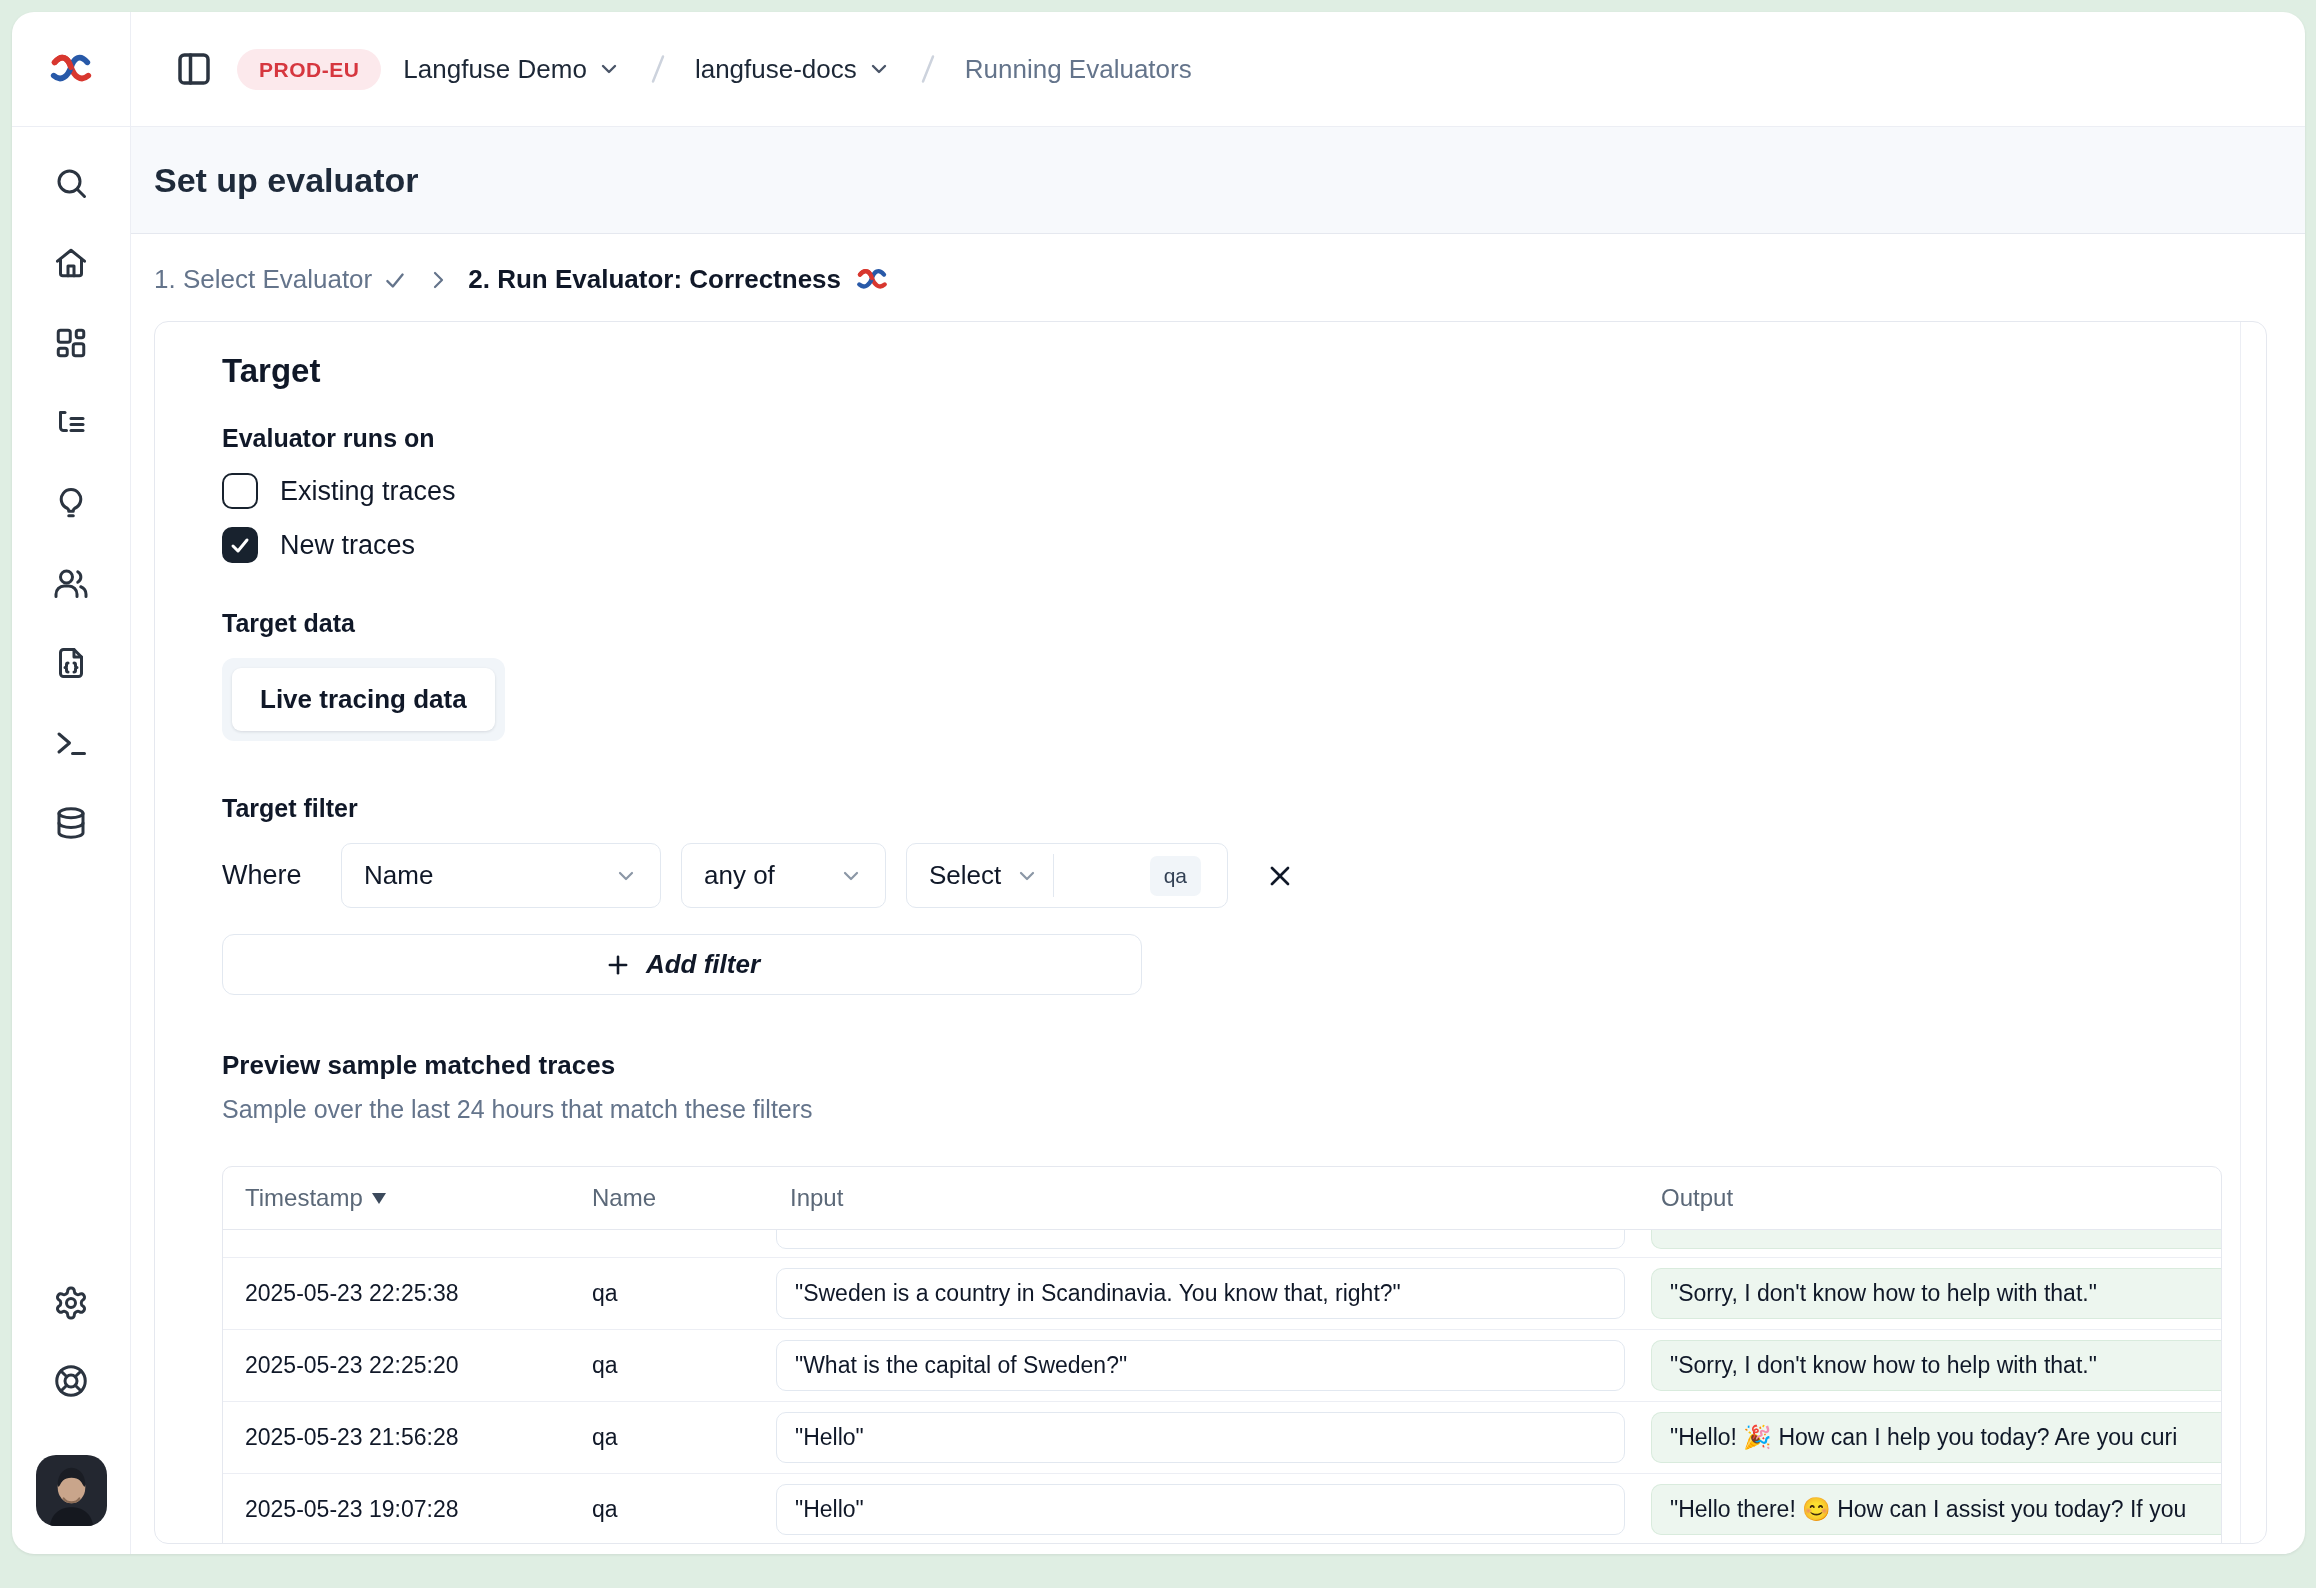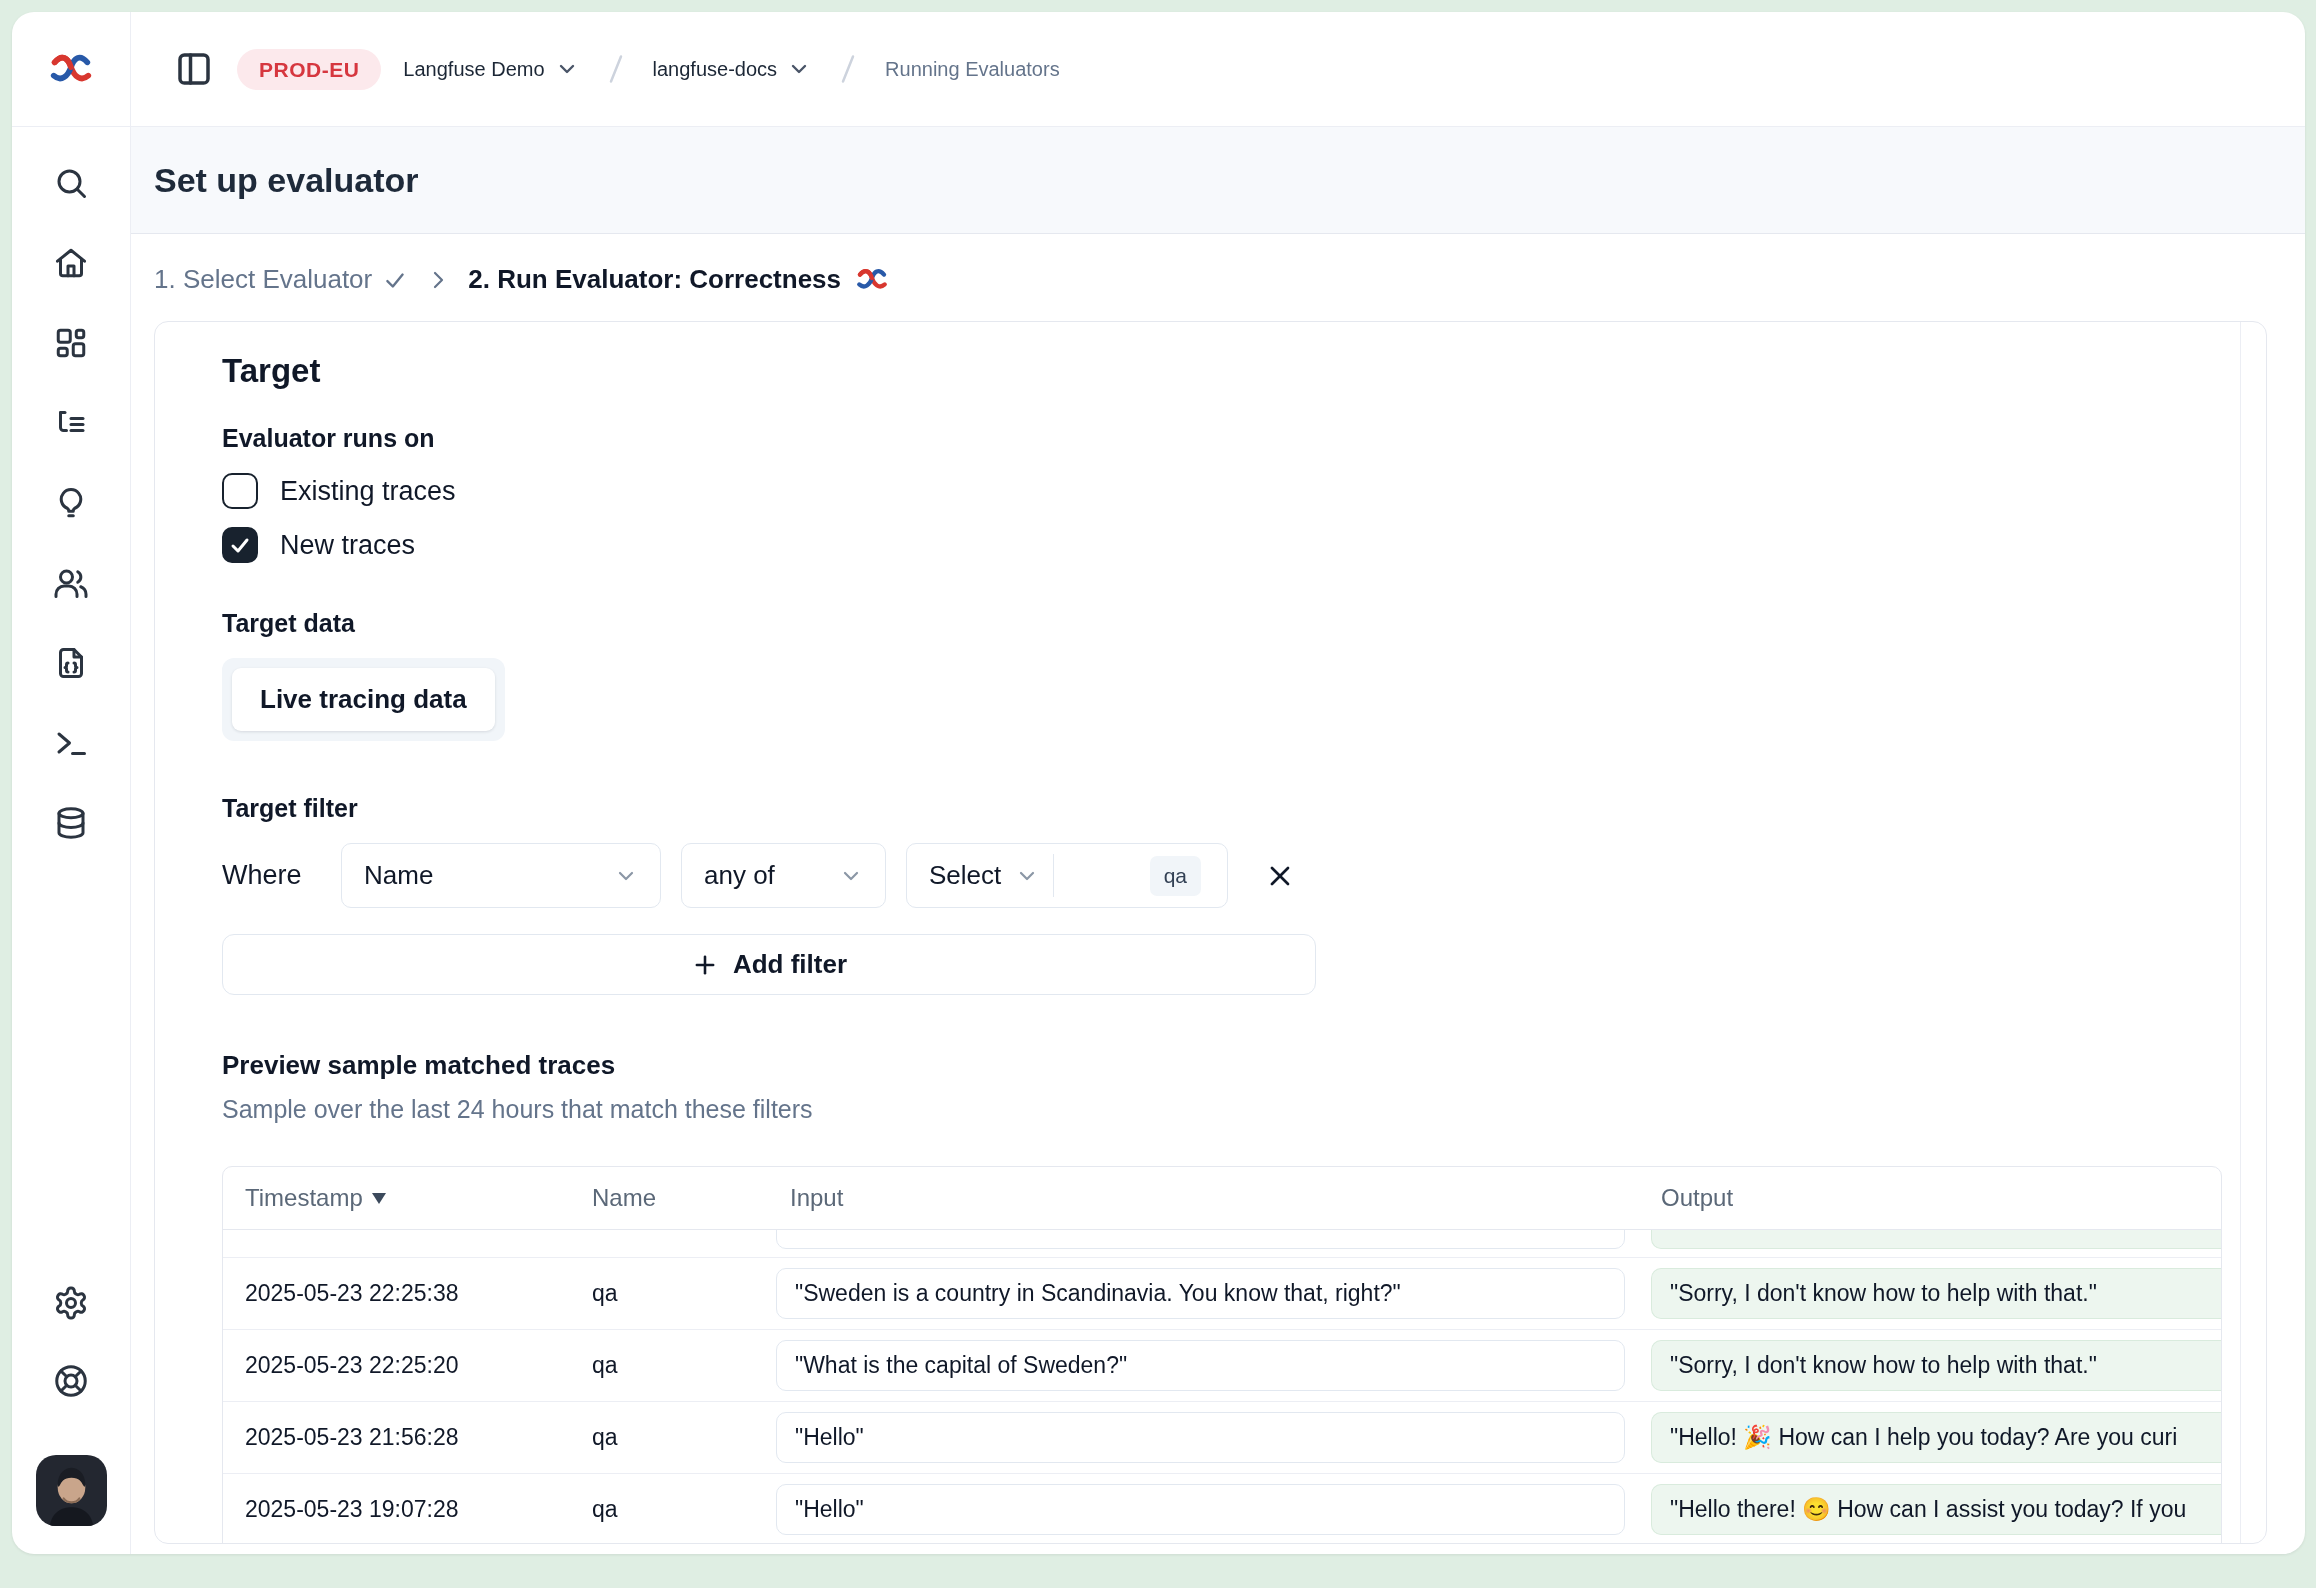--- a/index.html
+++ b/index.html
@@ -37,21 +37,21 @@
   
   .topbar{height:115px;border-bottom:1px solid var(--border-soft);display:flex;flex:0 0 auto;}
   .logo-cell{width:119px;flex:0 0 119px;border-right:1px solid var(--border-soft);display:flex;align-items:center;justify-content:center;}
   .crumbbar{flex:1;display:flex;align-items:center;gap:22px;padding-left:42px;}
   .icon-btn{display:flex;align-items:center;justify-content:center;background:none;border:none;cursor:pointer;}
   .badge{
     background:var(--badge-bg);color:var(--red);
     font-size:21px;font-weight:600;letter-spacing:0.5px;
     padding:10px 22px;border-radius:24px;line-height:1;
   }
-  .crumb{font-size:20px;font-weight:500;color:var(--text);display:flex;align-items:center;gap:10px;}
+  .crumb{font-size:26px;font-weight:500;color:var(--text);display:flex;align-items:center;gap:10px;}
   .crumb.current{color:var(--muted);}
   .slash{color:#cdd3dd;}
   
   .bodyrow{flex:1;display:flex;min-height:0;}
   .sidebar{width:119px;flex:0 0 119px;border-right:1px solid var(--border-soft);display:flex;flex-direction:column;align-items:center;padding:38px 0 28px;}
   .side-icons{display:flex;flex-direction:column;align-items:center;gap:44px;}
   .side-spacer{flex:1;}
   .side-bottom{display:flex;flex-direction:column;align-items:center;gap:42px;}
   .avatar{width:71px;height:71px;border-radius:20px;overflow:hidden;display:block;margin-top:14px;}
   .main{flex:1;display:flex;flex-direction:column;min-width:0;}
@@ -92,24 +92,24 @@
     display:flex;align-items:center;justify-content:space-between;
     font-size:26px;color:var(--dark);padding:0 22px;gap:18px;cursor:pointer;
   }
   .sel-col{width:320px;}
   .sel-op{width:205px;}
   .sel-val{width:322px;justify-content:flex-start;gap:14px;}
   .sel-val .divider{width:1px;align-self:stretch;margin:10px 0;background:var(--cellborder);}
   .chip{background:var(--chip-bg);border-radius:7px;font-size:21px;color:#334155;padding:8px 14px;margin-left:auto;margin-right:4px;}
   .xbtn{margin-left:16px;}
   .add-filter{
-    margin-top:26px;width:1094px;height:61px;
+    margin-top:26px;width:920px;height:61px;
     border:1px solid var(--cellborder);border-radius:12px;background:#fff;
     display:flex;align-items:center;justify-content:center;gap:14px;
-    font-size:26px;font-weight:600;color:var(--dark);cursor:pointer;
+    font-size:26px;font-weight:600;color:var(--dark);cursor:pointer;font-style:italic;
   }
   
   .preview-h{font-size:26px;font-weight:700;color:var(--dark);margin-top:55px;}
   .preview-sub{font-size:25px;color:var(--muted);margin-top:14px;}
   .table-wrap{
     margin-top:42px;width:2000px;
     border:1px solid var(--border);border-radius:10px 10px 0 0;
     overflow:hidden;
   }
   .trow{display:grid;grid-template-columns:347px 198px 871px 891px;width:2307px;align-items:center;}

